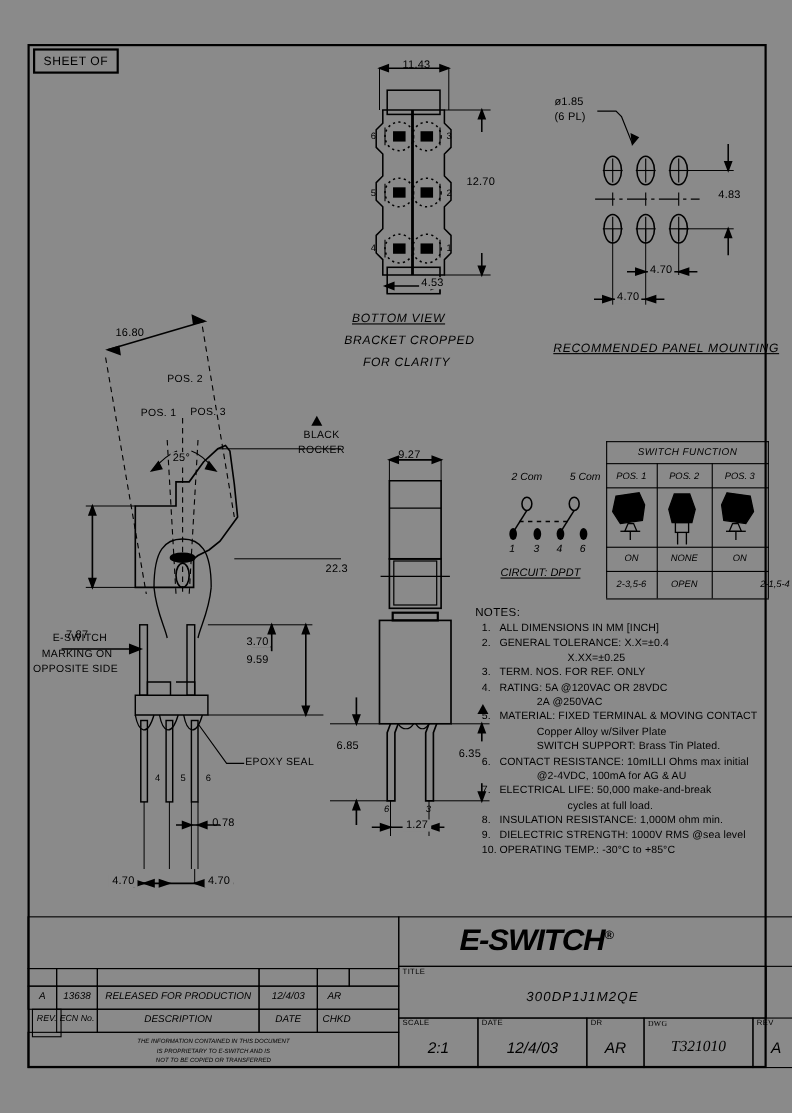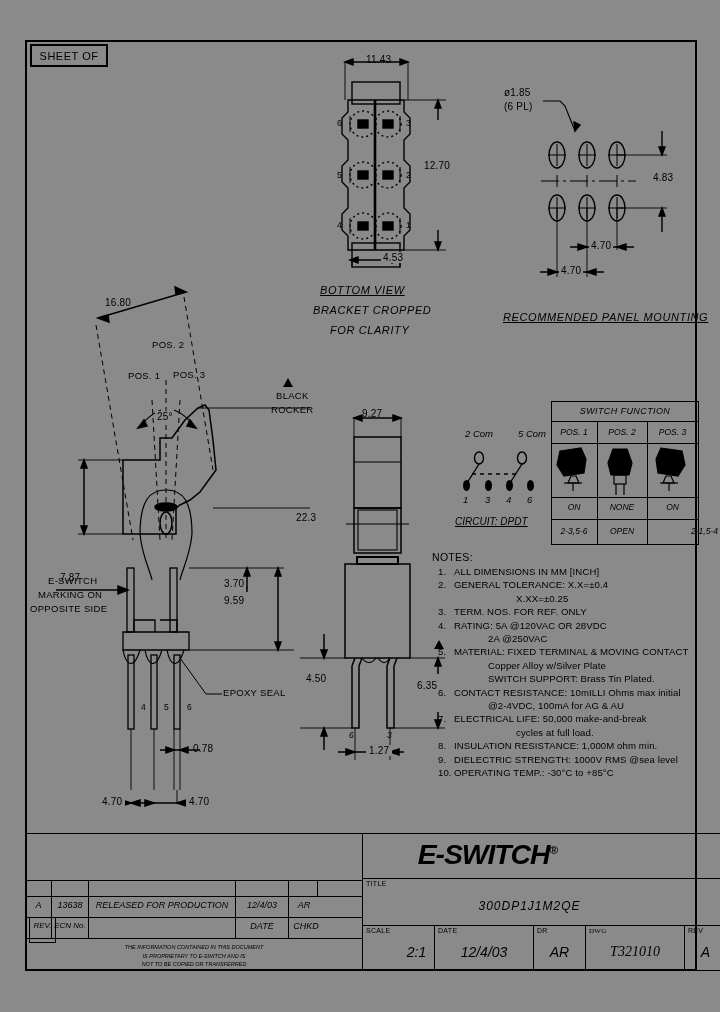--- a/index.html
+++ b/index.html
@@ -378,21 +378,21 @@
     <line x1="355" y1="728" x2="355" y2="760" stroke-width=".9"></line>
     <line x1="390" y1="728" x2="390" y2="760" stroke-width=".9"></line>
     <line x1="338" y1="752" x2="404" y2="752"></line>
     <path d="M355 752 l-9 -3 l0 6 z" fill="#000"></path>
     <path d="M390 752 l9 -3 l0 6 z" fill="#000"></path>
   </g>
 </svg>
 
 <div class="txt dim" style="left:362px;top:408px;">9.27</div>
 <div class="txt dim" style="left:296px;top:512px;">22.3</div>
-<div class="txt dim" style="left:306px;top:673px;">4.50</div>
+<div class="txt dim" style="left:306px;top:673px;">6.85</div>
 <div class="txt dim" style="left:417px;top:680px;">6.35</div>
 <div class="txt dim" style="left:366px;top:745px;background:#8a8a8a;padding:0 3px;">1.27</div>
 <div class="txt tiny ital" style="left:349px;top:730px;">6</div>
 <div class="txt tiny ital" style="left:387px;top:730px;">3</div>
 
 <div id="circ">
   <div class="t" style="left:10px;top:0px;">2 Com</div>
   <div class="t" style="left:63px;top:0px;">5 Com</div>
   <svg width="120" height="118" style="pointer-events:none">
     <g stroke="#000" fill="none" stroke-width="1.4">
@@ -502,20 +502,23 @@
   <div class="cell" style="left:263px;top:63px;width:75px;height:22px;">
     <div class="rvtxt" style="width:30px;">AR</div>
   </div>
 
   <div class="cell" style="left:4px;top:84px;width:27px;height:26px;">
     <div class="rvtxt" style="font-size:8px;">REV.</div>
   </div>
   <div class="cell" style="left:26px;top:84px;width:38px;height:22px;">
     <div class="rvtxt" style="font-size:8px;">ECN No.</div>
   </div>
+  <div class="cell" style="left:63px;top:84px;width:148px;height:22px;">
+    <div class="rvtxt">DESCRIPTION</div>
+  </div>
   <div class="cell" style="left:210px;top:84px;width:54px;height:22px;">
     <div class="rvtxt">DATE</div>
   </div>
   <div class="cell" style="left:263px;top:84px;width:75px;height:22px;">
     <div class="rvtxt" style="width:34px;">CHKD</div>
   </div>
 
   <div class="cell" style="left:0;top:105px;width:338px;height:33px;">
     <div id="proprietary">
       <span>THE INFORMATION CONTAINED IN THIS DOCUMENT</span><br>
@@ -528,21 +531,21 @@
     <div id="logo">
       <span>E-SWITCH</span><sup>®</sup>
     </div>
   </div>
 
   <div class="cell" style="left:337px;top:45px;width:335px;height:48px;">
     <div class="lbl">TITLE</div>
     <div class="val" style="top:20px;font-size:12px;letter-spacing:1px;">300DP1J1M2QE</div>
   </div>
 
-  <div class="cell" style="left:337px;top:92px;width:73px;height:46px;padding-left:18px;">
+  <div class="cell" style="left:337px;top:92px;width:73px;height:46px;">
     <div class="lbl">SCALE</div>
     <div class="val" style="top:18px;font-size:14px;">2:1</div>
   </div>
   <div class="cell" style="left:409px;top:92px;width:100px;height:46px;">
     <div class="lbl">DATE</div>
     <div class="val" style="top:18px;font-size:14px;">12/4/03</div>
   </div>
   <div class="cell" style="left:508px;top:92px;width:53px;height:46px;">
     <div class="lbl">DR</div>
     <div class="val" style="top:18px;font-size:14px;">AR</div>

